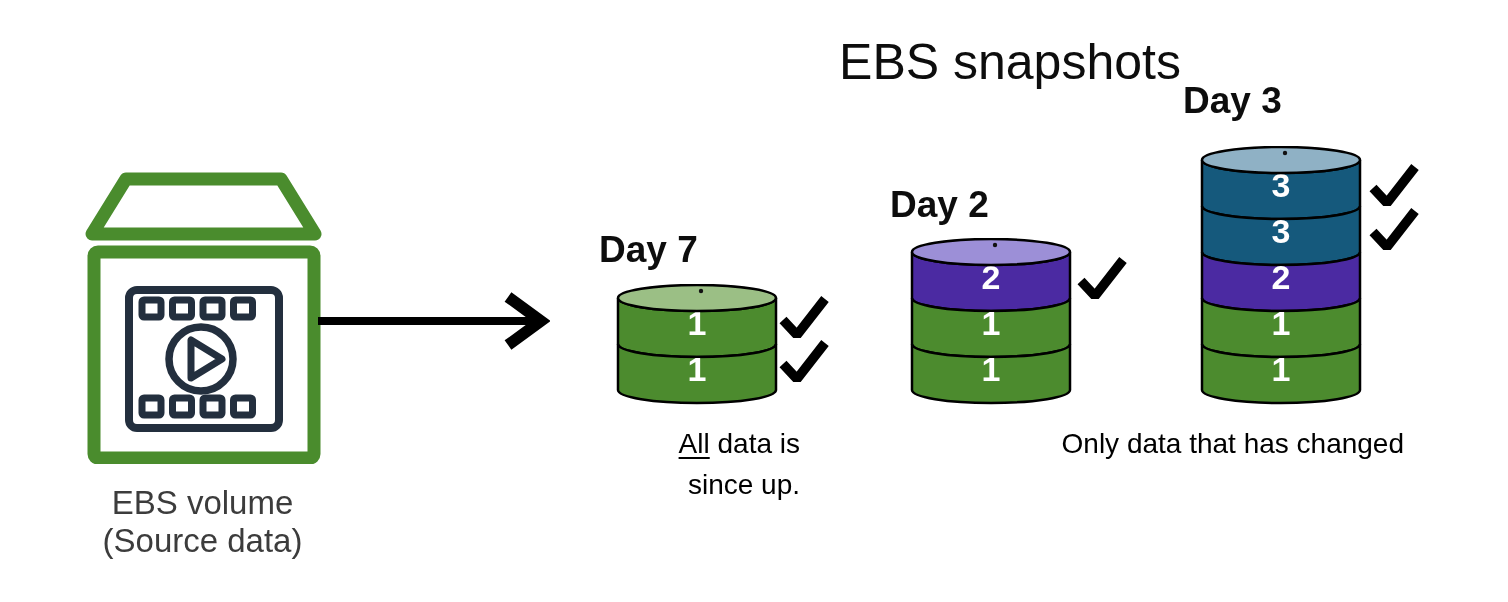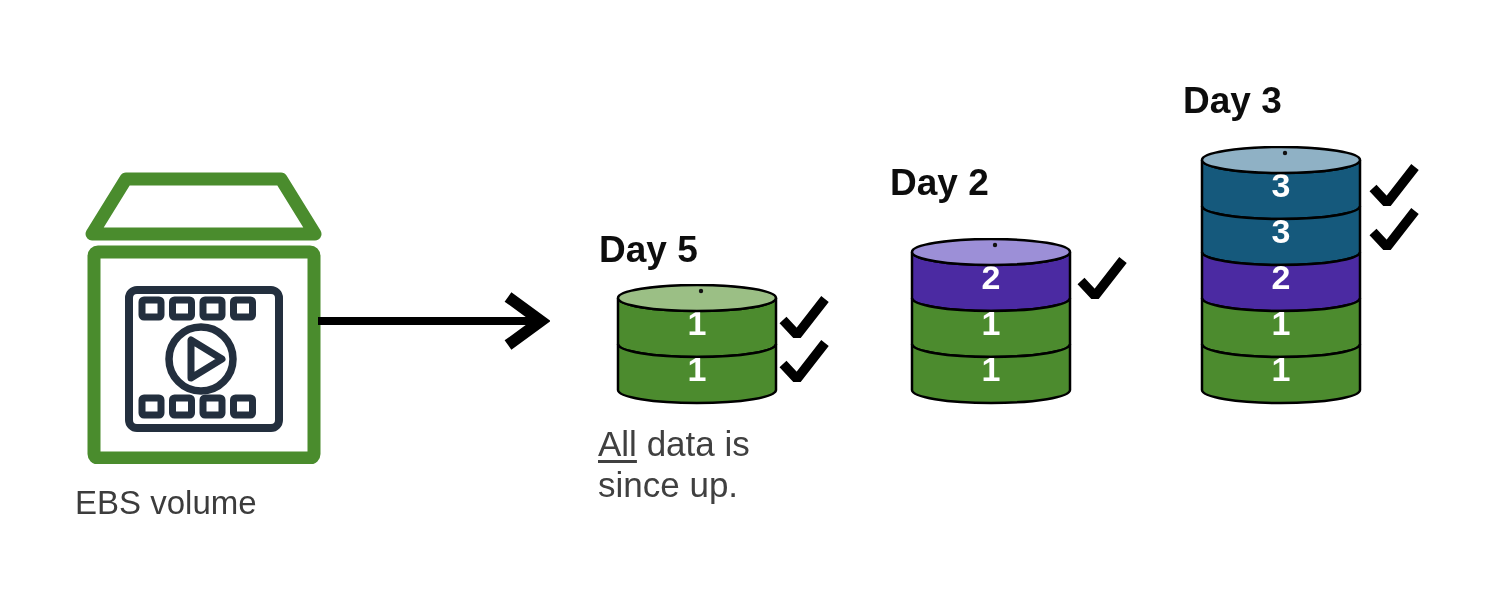--- a/index.html
+++ b/index.html
@@ -3,44 +3,44 @@
 <meta charset="utf-8">
 <style>
   html,body{margin:0;padding:0;background:#fff;}
   .canvas{
     position:relative;width:1508px;height:602px;background:#ffffff;
     font-family:"Liberation Sans",sans-serif;overflow:hidden;
   }
   .abs{position:absolute;}
   
   #ebs-volume-svg{left:85px;top:170px;}
-  .src-label{left:75px;top:484px;width:255px;text-align:left;
+  .src-label{left:75px;top:484px;width:255px;text-align:center;
     font-size:33px;line-height:38px;color:#3c3c3c;}
   
   #arrow-svg{left:314px;top:290px;}
   
   .diagram-title{left:760px;top:33px;width:500px;text-align:center;
     font-size:50px;color:#0d0d0d;}
   
   .day-label{width:200px;text-align:left;font-size:37px;font-weight:700;color:#0d0d0d;}
   #day-label-0{left:599px;top:229px;}
-  #day-label-1{left:890px;top:162px;}
+  #day-label-1{left:890px;top:184px;}
   #day-label-2{left:1183px;top:80px;}
   
   #cyl-0{left:615px;top:284px;}
   #cyl-1{left:909px;top:238px;}
   #cyl-2{left:1199px;top:146px;}
   .seg-num{font-family:"Liberation Sans",sans-serif;font-weight:700;font-size:34px;fill:#ffffff;}
   
   .checks{display:flex;flex-direction:column;gap:1px;}
   #checks-0{left:779px;top:295px;}
   #checks-1{left:1077px;top:256px;}
   #checks-2{left:1369px;top:163px;}
   
-  .caption{color:#404040;font-size:35px;line-height:41px;text-align:left;}
+  .caption{color:#000000;font-size:28px;line-height:41px;text-align:right;}
   #caption-full{left:598px;top:423px;width:202px;}
   #caption-incremental{left:924px;top:423px;width:480px;}
   .u{text-decoration:underline;text-underline-offset:4px;}
 </style>
 </head>
 <body>
 
 <div class="canvas">
 
   <svg id="ebs-volume-svg" class="abs" width="237" height="294" viewBox="0 0 237 294">
@@ -62,29 +62,31 @@
       <rect x="118" y="228" width="19" height="17" rx="2" stroke-width="7"></rect>
       <rect x="148.5" y="228" width="19" height="17" rx="2" stroke-width="7"></rect>
 
       <circle cx="116" cy="189" r="32" stroke-width="7.5"></circle>
       <polygon points="106,170 106,208 137,189" stroke-width="7"></polygon>
     </g>
   </svg>
 
   <div class="abs src-label">
     <div>EBS volume</div>
+    <div>(Source data)</div>
   </div>
 
   <svg id="arrow-svg" class="abs" width="236" height="62" viewBox="0 0 236 62">
     <line x1="4" y1="31" x2="218" y2="31" stroke="#000" stroke-width="8"></line>
     <polyline points="194,7 227,31 194,55" fill="none" stroke="#000" stroke-width="11.5" stroke-linejoin="miter"></polyline>
   </svg>
 
+  <div class="abs diagram-title">EBS snapshots</div>
 
-  <div class="abs day-label" id="day-label-0">Day 5</div>
+  <div class="abs day-label" id="day-label-0">Day 7</div>
   <div class="abs day-label" id="day-label-1">Day 2</div>
   <div class="abs day-label" id="day-label-2">Day 3</div>
 
   <svg id="cyl-0" class="abs" width="164" height="122" viewBox="0 0 164 122">
       <path d="M3,14 A79,13 0 0 0 161,14 L161,60 A79,13 0 0 1 3,60 Z" fill="#4c8b2e" stroke="#000" stroke-width="2.5"></path>
       <text x="82" y="51" text-anchor="middle" class="seg-num">1</text>
       <path d="M3,60 A79,13 0 0 0 161,60 L161,106 A79,13 0 0 1 3,106 Z" fill="#4c8b2e" stroke="#000" stroke-width="2.5"></path>
       <text x="82" y="97" text-anchor="middle" class="seg-num">1</text>
       <ellipse cx="82" cy="14" rx="79" ry="13" fill="#9bbf85" stroke="#000" stroke-width="2.5"></ellipse>
       <circle cx="86" cy="7" r="2.2" fill="#111"></circle>
@@ -134,15 +136,16 @@
       <svg width="50" height="43" viewBox="0 0 50 43">
         <polyline points="4,25 18,40 46,4" fill="none" stroke="#000" stroke-width="9.5" stroke-linejoin="miter"></polyline>
       </svg>
     </div>
 
   <div class="abs caption" id="caption-full">
     <div><span class="u">All</span><span> data is</span></div>
     <div>since up.</div>
   </div>
   <div class="abs caption" id="caption-incremental">
+    <div>Only data that has changed</div>
   </div>
 
 </div>
 
 </body></html>

